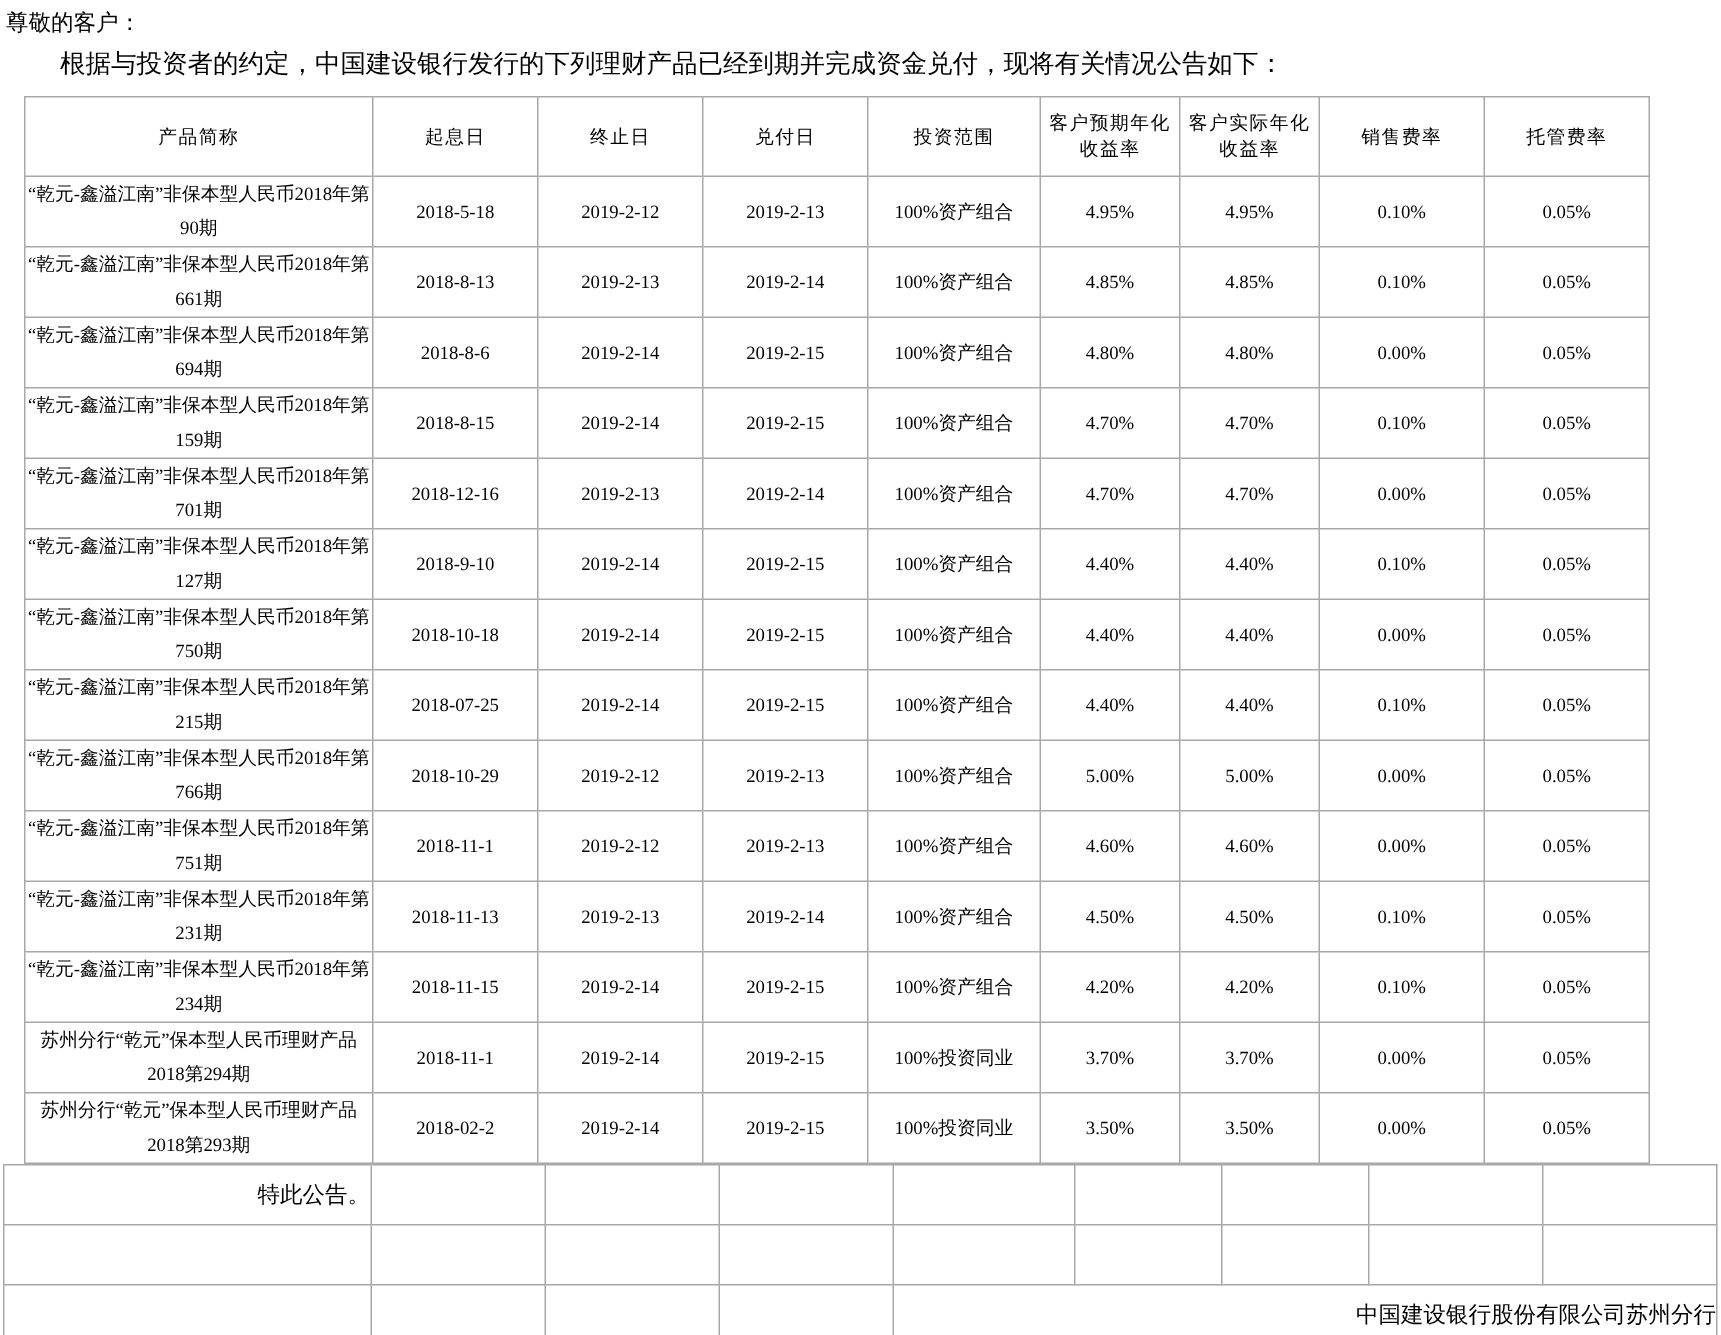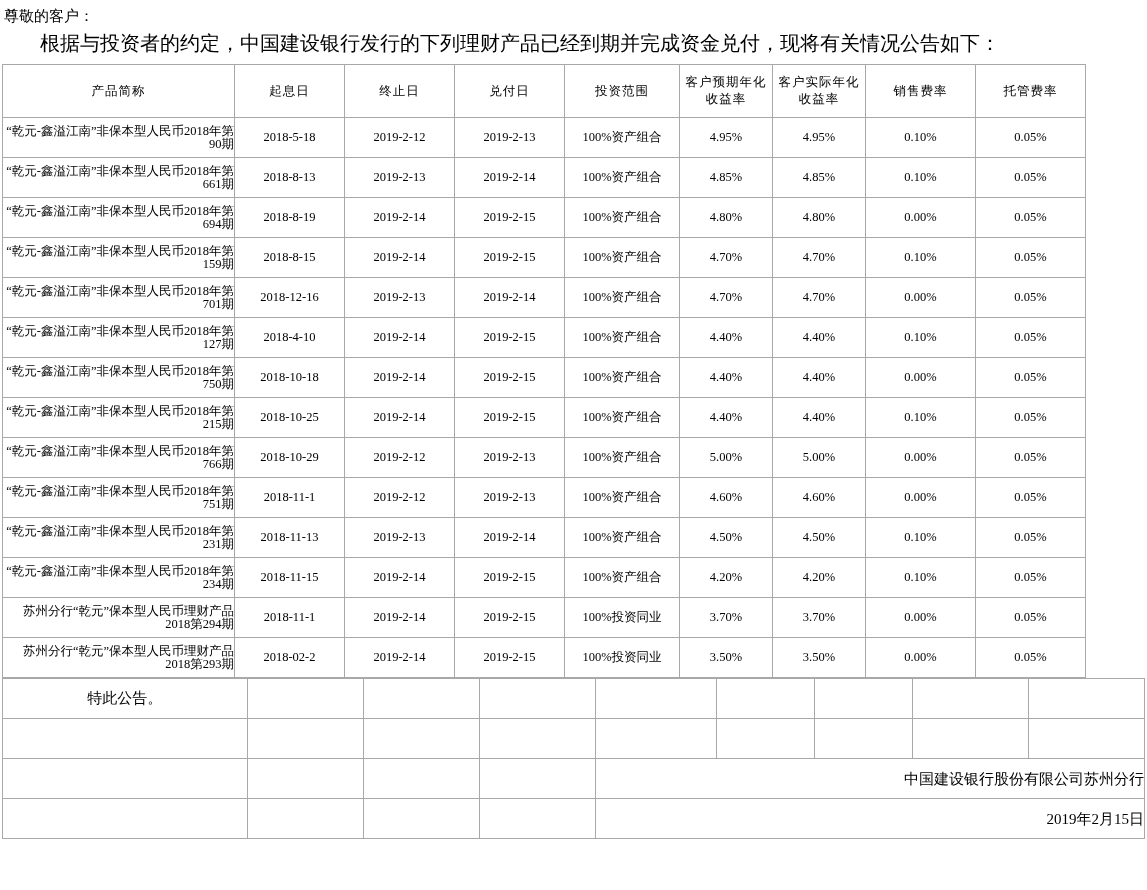--- a/index.html
+++ b/index.html
@@ -20,49 +20,49 @@
     height: 890px;
     box-sizing: border-box;
     border-radius: 24px;
   }
   .salutation {
     font-size: 15px;
     line-height: 20px;
     padding: 6px 0 0 4px;
   }
   .intro {
-    font-size: 20px;
+    font-size: 17px;
     line-height: 22px;
     padding: 6px 0 10px 40px;
   }
   table.main {
     border-collapse: collapse;
     width: 1079px;
-    margin-left: 2px;
+    margin-left: 16px;
     table-layout: fixed;
   }
   table.main td, table.main th {
     border: 1px solid #a8a8a8;
     padding: 0;
     font-size: 12.5px;
     font-weight: normal;
     vertical-align: middle;
   }
   thead th {
     height: 52px;
     text-align: center;
     font-weight: bold;
     font-size: 13.5px;
     letter-spacing: 1px;
     line-height: 17px;
   }
   td.name {
-    text-align: right;
+    text-align: center;
     padding: 3px 2px 3px 3px;
-    line-height: 13px;
+    line-height: 23px;
     font-size: 12.5px;
     letter-spacing: 0px;
   }
   td.ctr {
     text-align: center;
     font-size: 12.5px;
   }
   tbody tr { height: 40px; }
   .col1 { width: 232px; }
   .col2 { width: 110px; }
@@ -85,21 +85,21 @@
     width: 1143px;
     table-layout: fixed;
   }
   table.footer td {
     border: 1px solid #a8a8a8;
     padding: 0;
     height: 36px;
     font-size: 15px;
   }
   td.notice {
-    text-align: center;
+    text-align: right;
     padding-left: 38px;
     border-right: none !important;
   }
   td.blankcell { }
   .sign-row td {
     border: none;
     height: 30px;
   }
   .sign {
     text-align: right;
@@ -167,21 +167,21 @@
           <td class="ctr">2019-2-13</td>
           <td class="ctr">2019-2-14</td>
           <td class="ctr">100%资产组合</td>
           <td class="ctr">4.85%</td>
           <td class="ctr">4.85%</td>
           <td class="ctr">0.10%</td>
           <td class="ctr">0.05%</td>
         </tr>
         <tr>
           <td class="name">“乾元-鑫溢江南”非保本型人民币2018年第694期</td>
-          <td class="ctr">2018-8-19</td>
+          <td class="ctr">2018-8-6</td>
           <td class="ctr">2019-2-14</td>
           <td class="ctr">2019-2-15</td>
           <td class="ctr">100%资产组合</td>
           <td class="ctr">4.80%</td>
           <td class="ctr">4.80%</td>
           <td class="ctr">0.00%</td>
           <td class="ctr">0.05%</td>
         </tr>
         <tr>
           <td class="name">“乾元-鑫溢江南”非保本型人民币2018年第159期</td>
@@ -200,21 +200,21 @@
           <td class="ctr">2019-2-13</td>
           <td class="ctr">2019-2-14</td>
           <td class="ctr">100%资产组合</td>
           <td class="ctr">4.70%</td>
           <td class="ctr">4.70%</td>
           <td class="ctr">0.00%</td>
           <td class="ctr">0.05%</td>
         </tr>
         <tr>
           <td class="name">“乾元-鑫溢江南”非保本型人民币2018年第127期</td>
-          <td class="ctr">2018-4-10</td>
+          <td class="ctr">2018-9-10</td>
           <td class="ctr">2019-2-14</td>
           <td class="ctr">2019-2-15</td>
           <td class="ctr">100%资产组合</td>
           <td class="ctr">4.40%</td>
           <td class="ctr">4.40%</td>
           <td class="ctr">0.10%</td>
           <td class="ctr">0.05%</td>
         </tr>
         <tr>
           <td class="name">“乾元-鑫溢江南”非保本型人民币2018年第750期</td>
@@ -222,21 +222,21 @@
           <td class="ctr">2019-2-14</td>
           <td class="ctr">2019-2-15</td>
           <td class="ctr">100%资产组合</td>
           <td class="ctr">4.40%</td>
           <td class="ctr">4.40%</td>
           <td class="ctr">0.00%</td>
           <td class="ctr">0.05%</td>
         </tr>
         <tr>
           <td class="name">“乾元-鑫溢江南”非保本型人民币2018年第215期</td>
-          <td class="ctr">2018-10-25</td>
+          <td class="ctr">2018-07-25</td>
           <td class="ctr">2019-2-14</td>
           <td class="ctr">2019-2-15</td>
           <td class="ctr">100%资产组合</td>
           <td class="ctr">4.40%</td>
           <td class="ctr">4.40%</td>
           <td class="ctr">0.10%</td>
           <td class="ctr">0.05%</td>
         </tr>
         <tr>
           <td class="name">“乾元-鑫溢江南”非保本型人民币2018年第766期</td>

